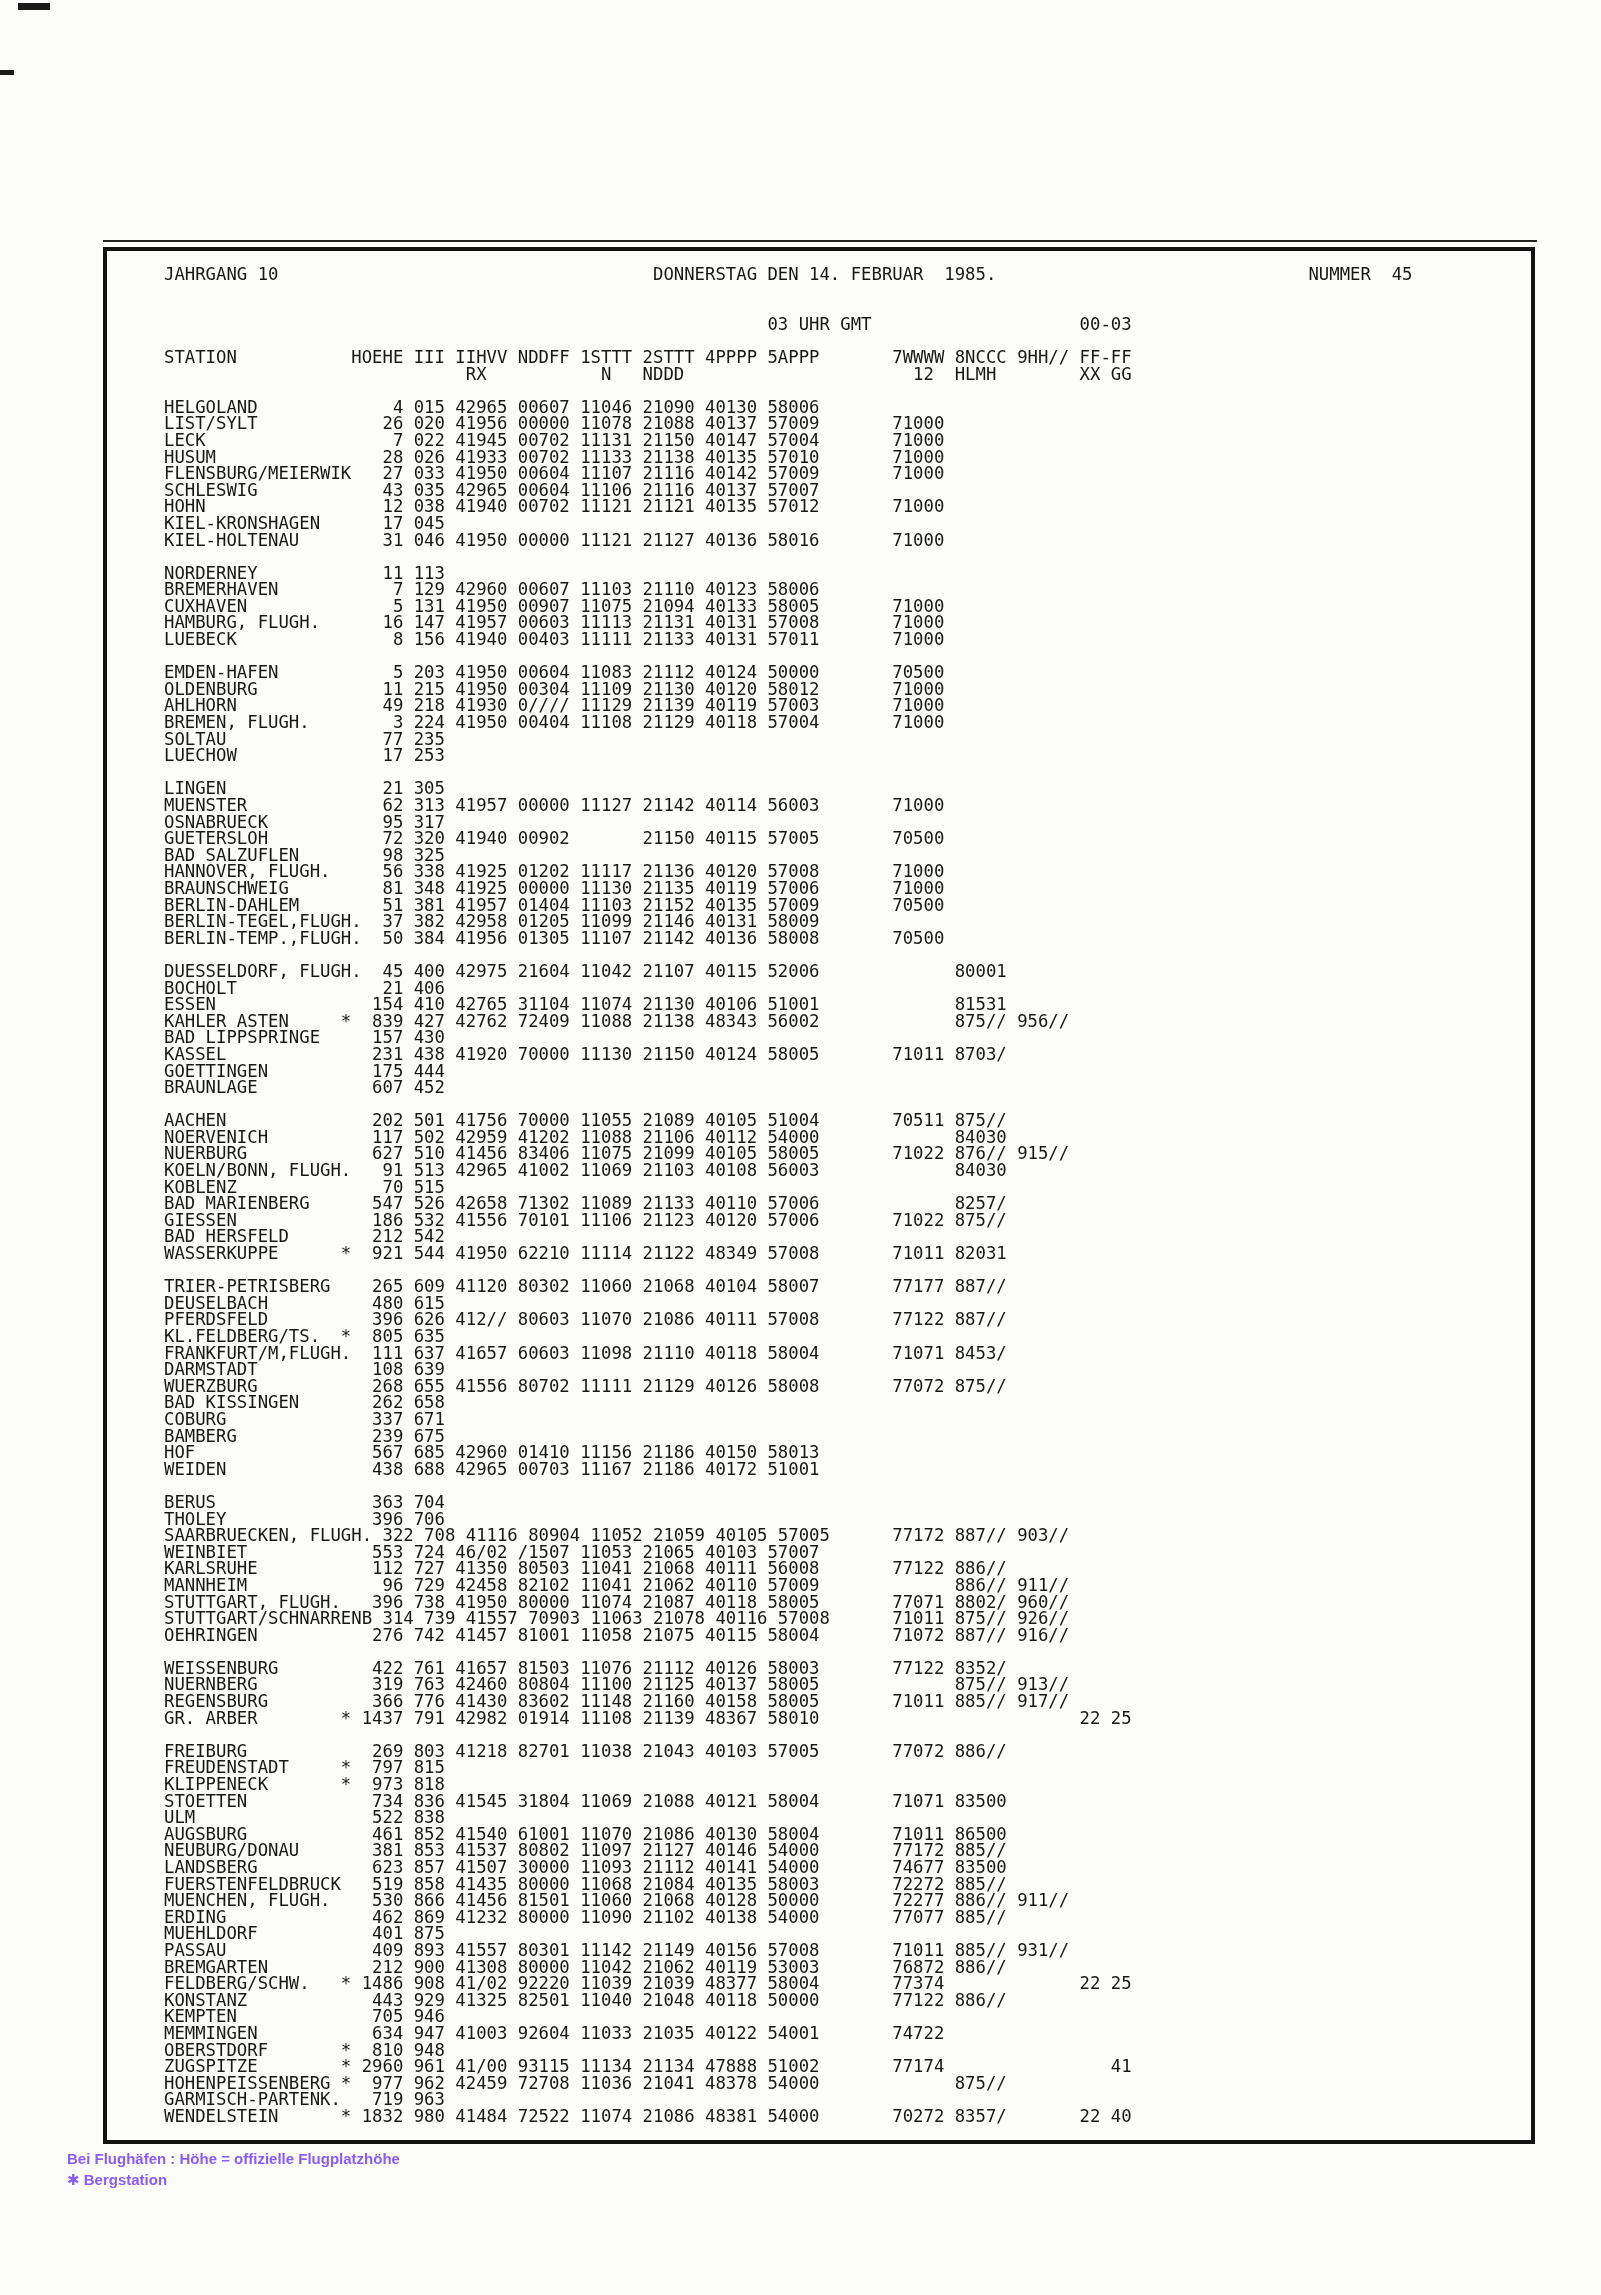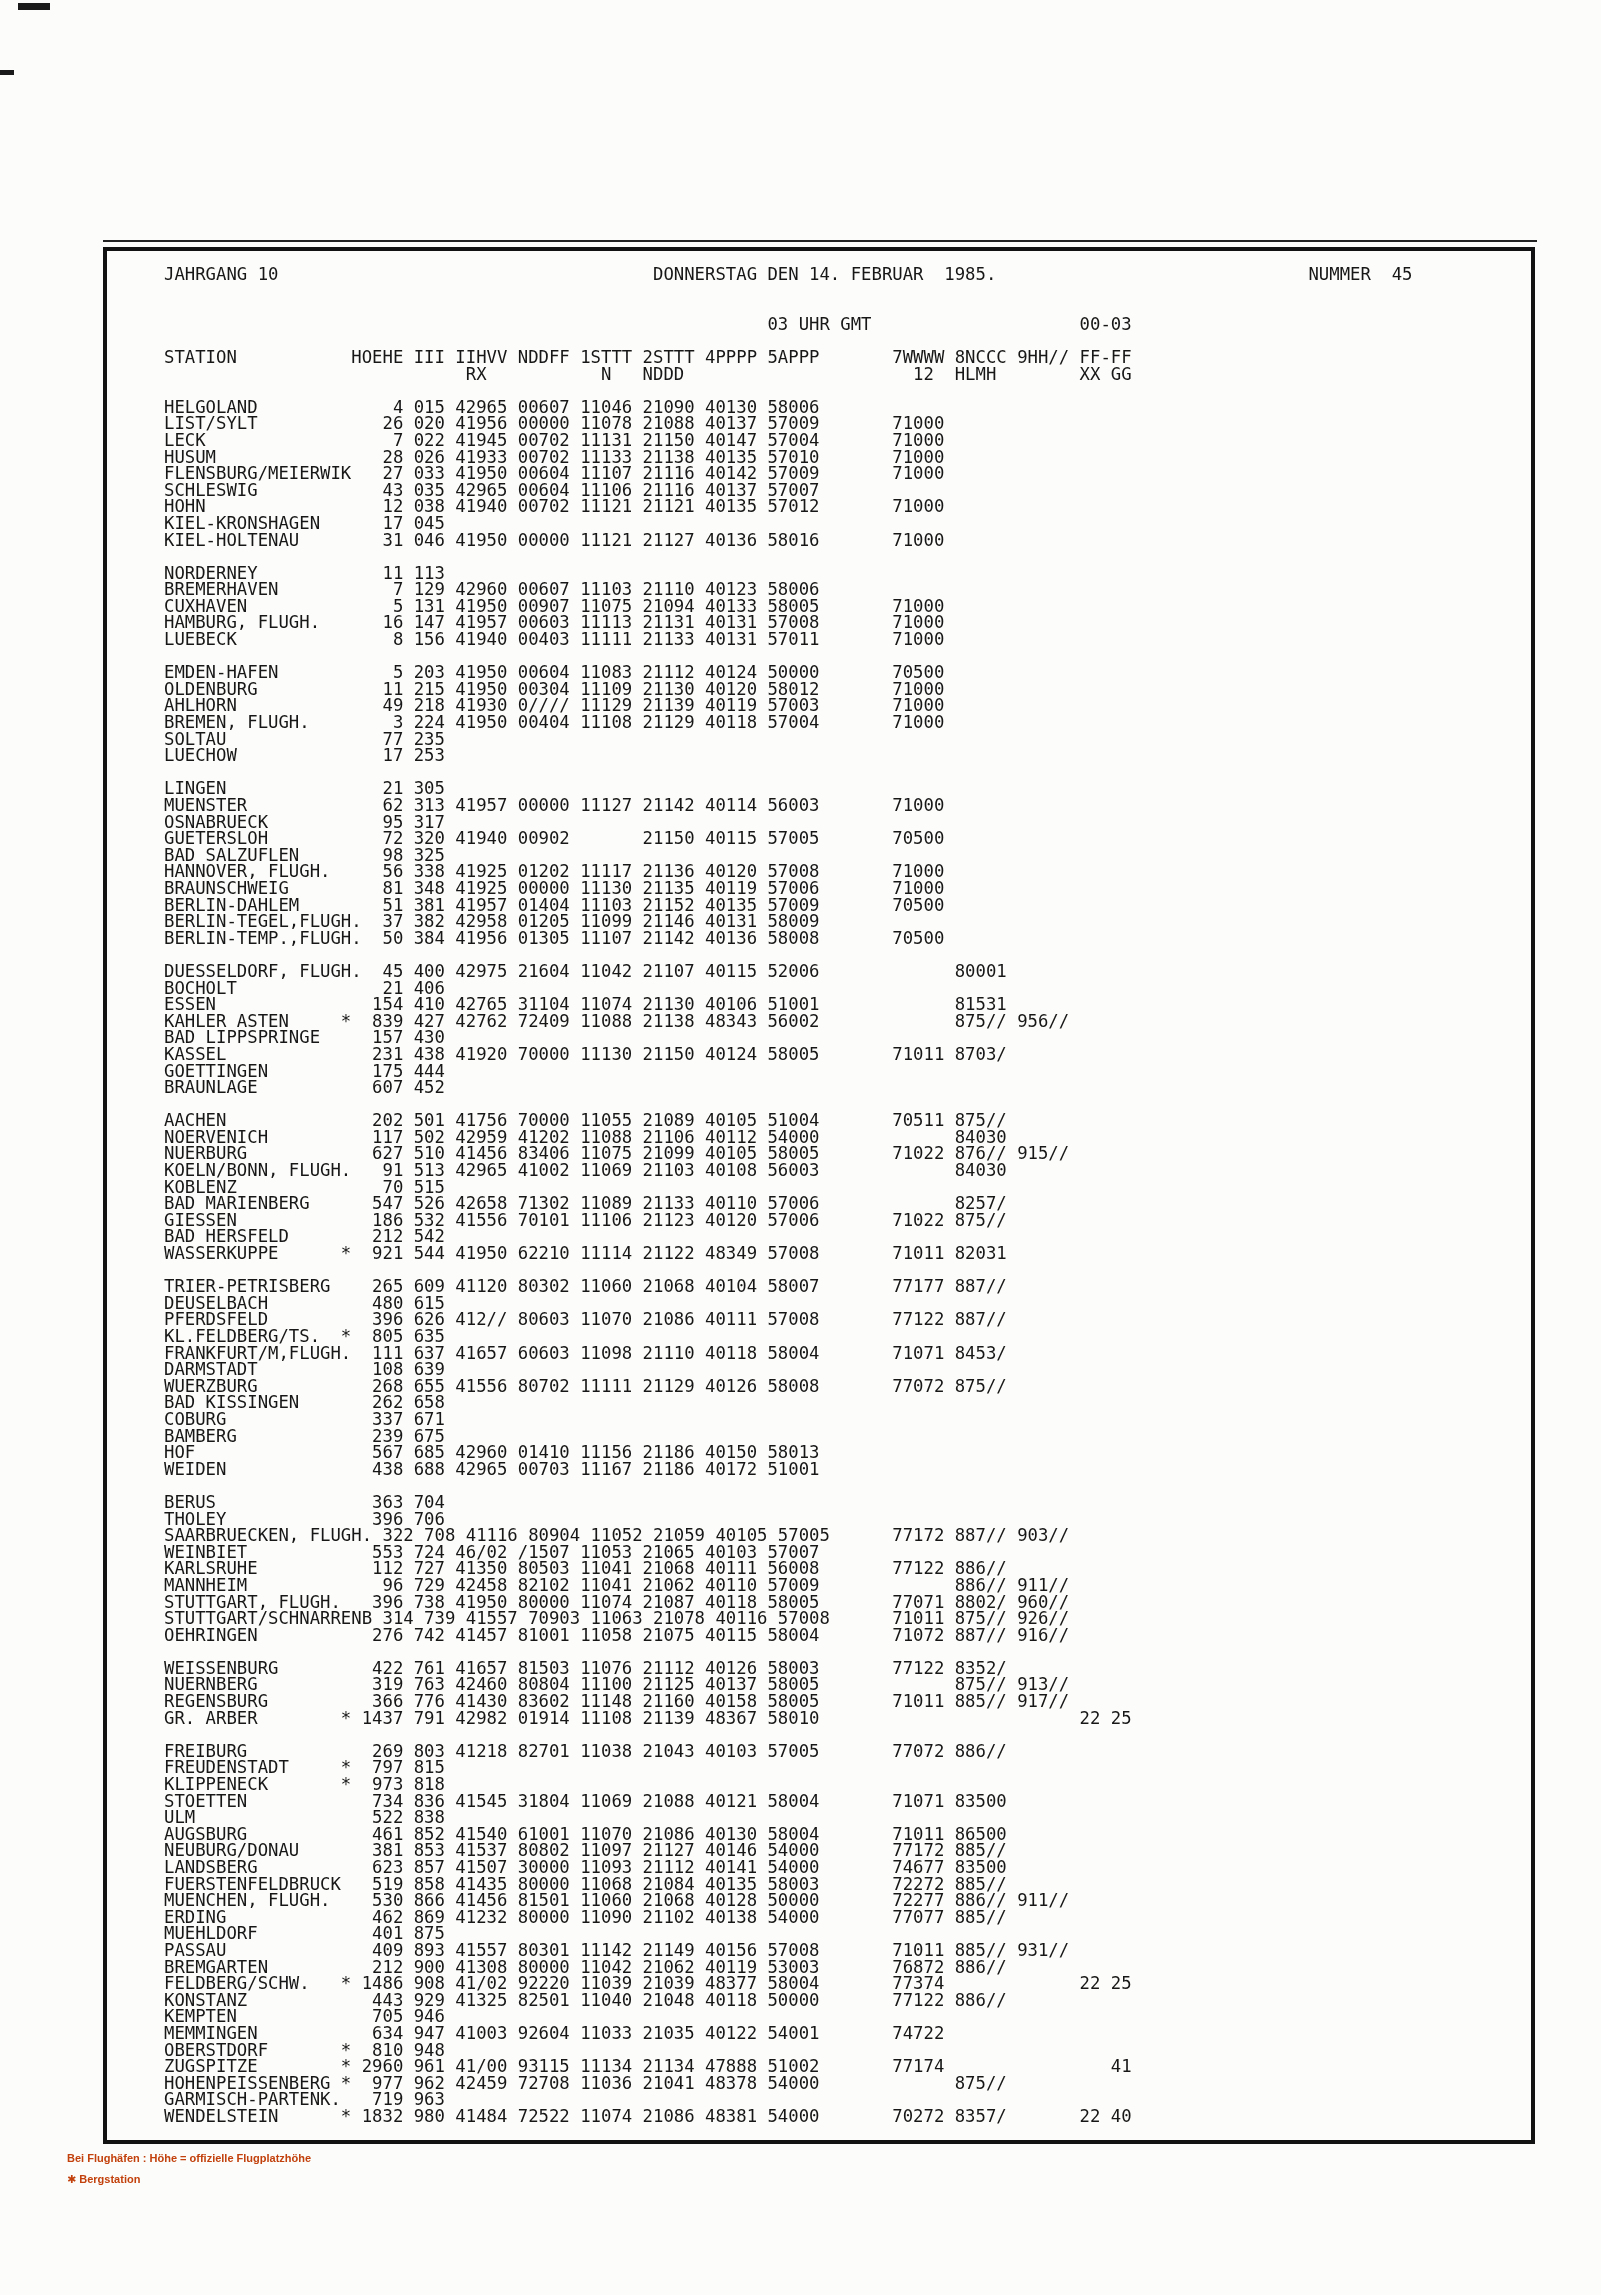--- a/index.html
+++ b/index.html
@@ -33,23 +33,23 @@
     white-space:pre;
     color:#171717;
     margin-top:12px;
   }
   .table div{white-space:pre;height:16.6px;}
   .footnote{
     position:absolute;
     left:67px;top:2148px;
     font-family:"Liberation Sans","DejaVu Sans",sans-serif;
     font-weight:bold;
-    font-size:11px;
+    font-size:15px;
     line-height:21px;
-    color:#c2410c;
+    color:#8b5cf6;
   }
 </style>
 </head>
 <body>
 
 <div class="page">
   <div class="mark" style="left:17.6px;top:3.2px;width:32px;height:7.2px;"></div>
   <div class="mark" style="left:0px;top:70px;width:13.6px;height:4.8px;"></div>
 
   <div class="frame-echo"></div>

